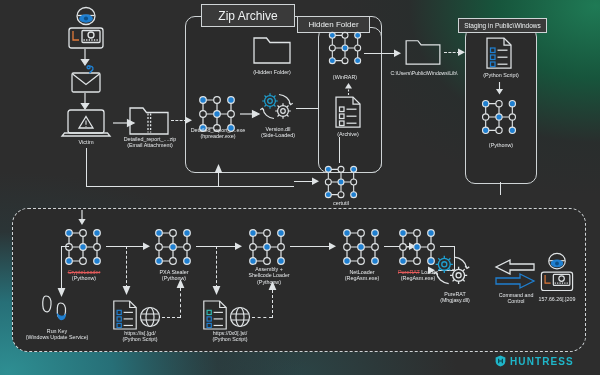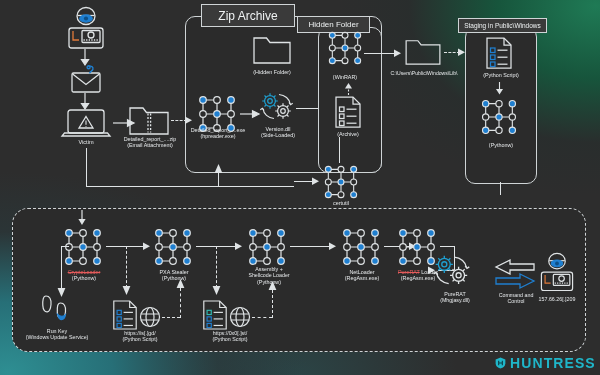--- a/index.html
+++ b/index.html
@@ -619,21 +619,21 @@
       <rect x="20" y="24.5" width="18" height="12" rx="1"></rect>
       <circle cx="29" cy="29" r="3"></circle>
       <path d="M21.5 34h15" stroke-dasharray="1.3 1.3"></path>
       <path d="M11 25v9h6" stroke="#e07a3a"></path>
     </svg>
   </div>
   <div class="lbl" style="left:524px;top:296px;width:66px;font-size:5.3px;">
     <span>157.66.26[.]209</span>
   </div>
 
-  <div class="huntress" style="left:495px;top:355px;font-size:14px;">
+  <div class="huntress" style="left:495px;top:355px;font-size:10px;">
     <svg width="11" height="12" viewBox="0 0 12 13">
       <path d="M6 0.5 11.3 2.6v4.2c0 3.2-2.3 5-5.3 5.7-3-0.7-5.3-2.5-5.3-5.7V2.6z" fill="#1fb6c9"></path>
       <path d="M4 4v5M8 4v5M4 6.5h4" stroke="#0d3c44" stroke-width="1.2" fill="none"></path>
     </svg>
     <span>HUNTRESS</span>
   </div>
 
 </div>
 
 </body></html>

